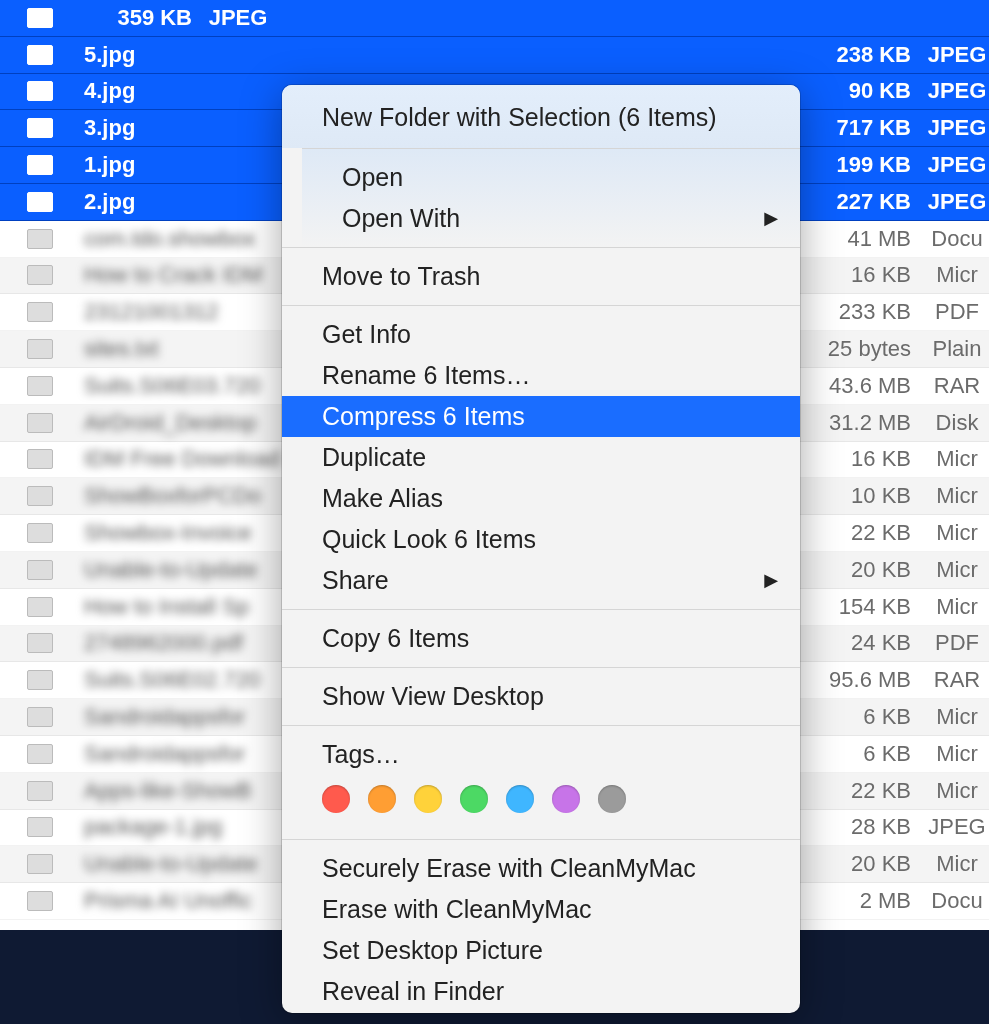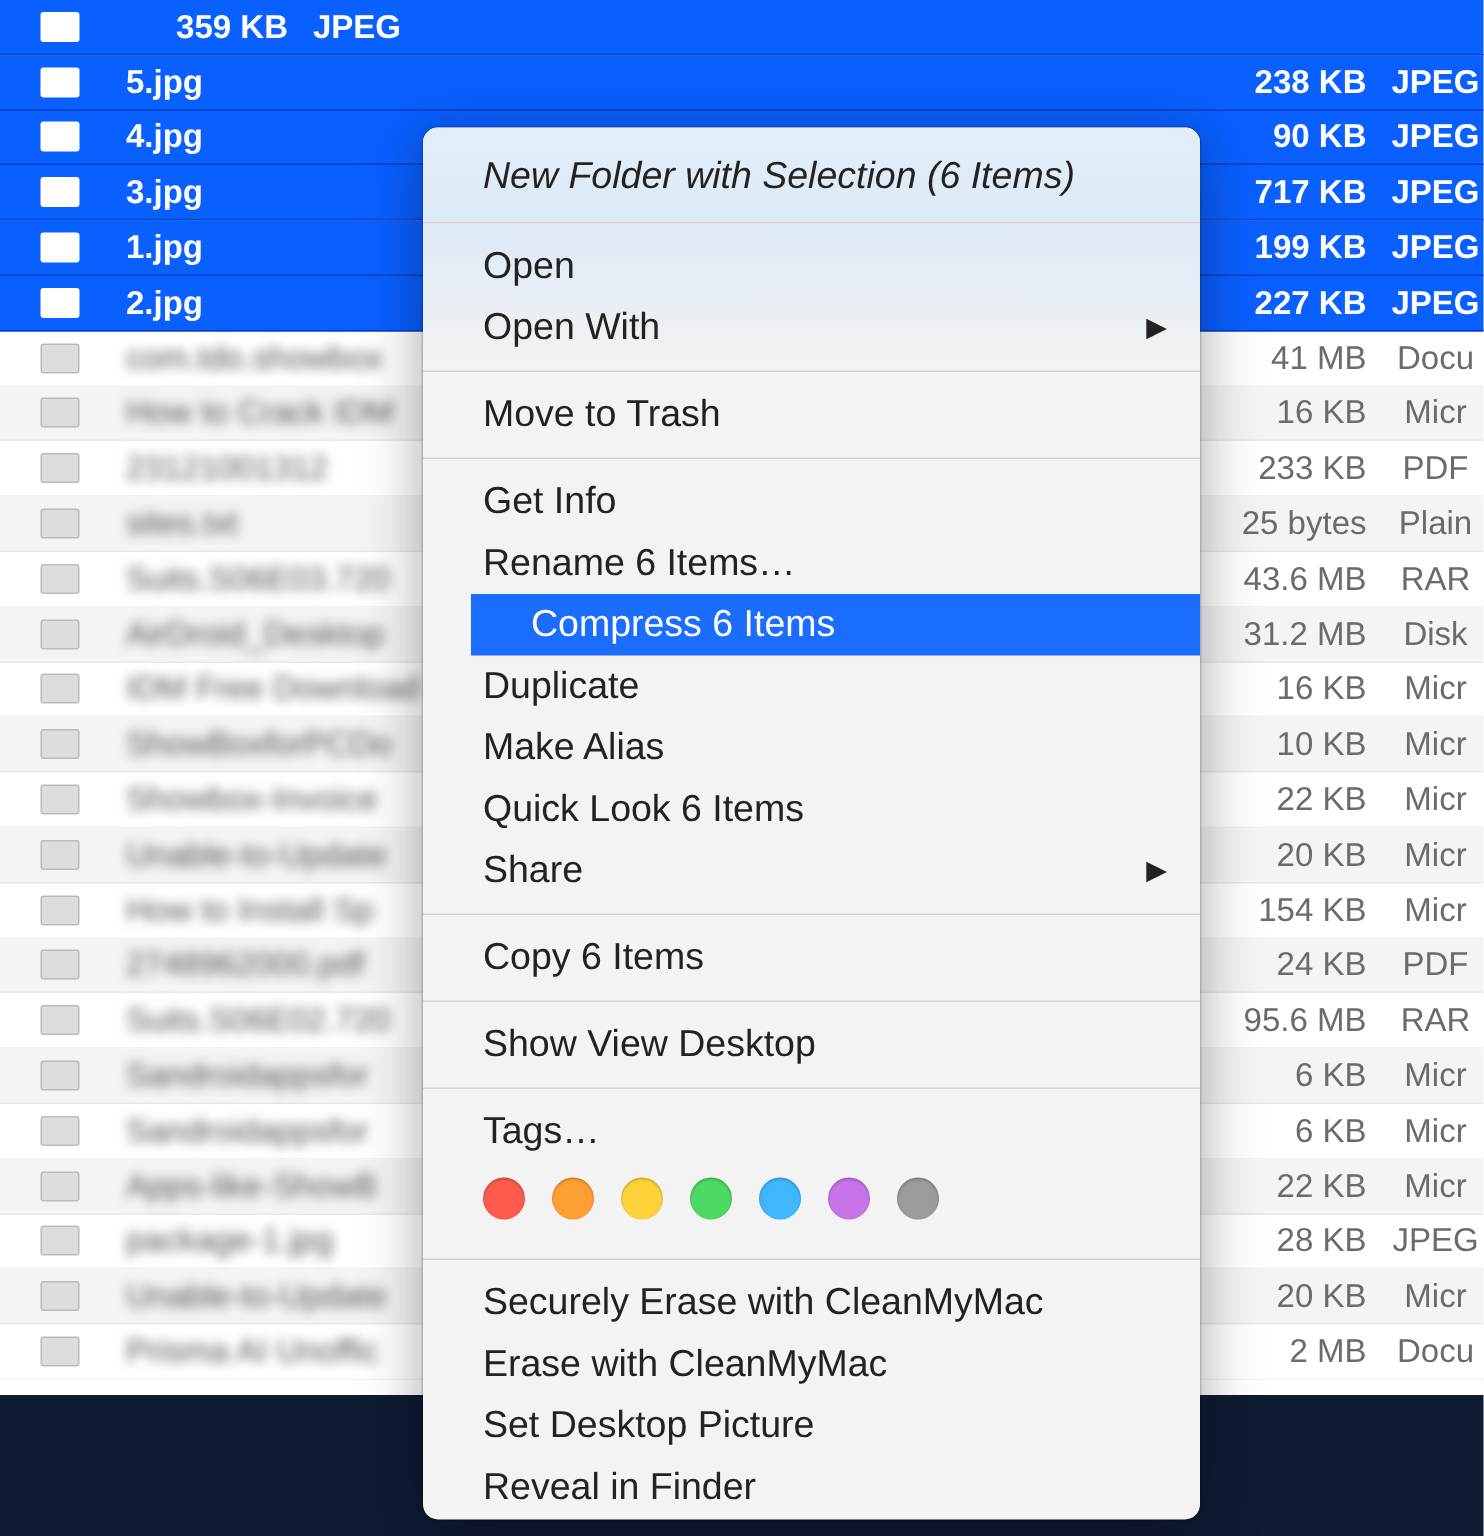--- a/index.html
+++ b/index.html
@@ -83,46 +83,45 @@
     box-shadow: 0 8px 40px rgba(0,0,0,0.35), 0 0 0 1px rgba(0,0,0,0.15);
     background: #f3f3f3;
     overflow: hidden;
     font-size: 25px;
     color: #222;
   }
   .menu-header {
     background: linear-gradient(#e3eefb, #dee9f6);
     padding: 18px 22px 16px 40px;
     font-size: 25px;
-    font-style: italic;
   }
   .menu-group {
     border-top: 1px solid #d5d5d5;
     padding: 8px 0;
   }
   .menu-item {
     display: flex;
     align-items: center;
     justify-content: space-between;
     padding: 3px 22px 3px 40px;
     line-height: 1.4;
     cursor: default;
   }
   .menu-item.highlighted {
     background: #1a6dff;
     color: #fff;
-    margin-left: 32px;
   }
   .submenu-arrow {
     font-size: 18px;
     color: #222;
   }
 
   .group-with-gradient {
     background: linear-gradient(#dee9f6, #f3f3f3);
+    margin-left: 20px;
   }
 
   .tags-row {
     display: flex;
     gap: 18px;
     padding: 10px 22px 18px 40px;
   }
   .tag-dot {
     width: 28px; height: 28px;
     border-radius: 50%;

